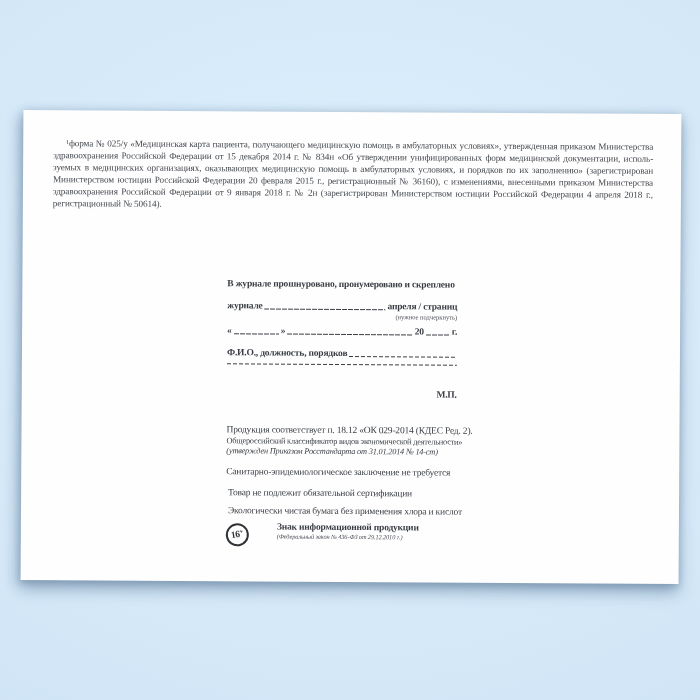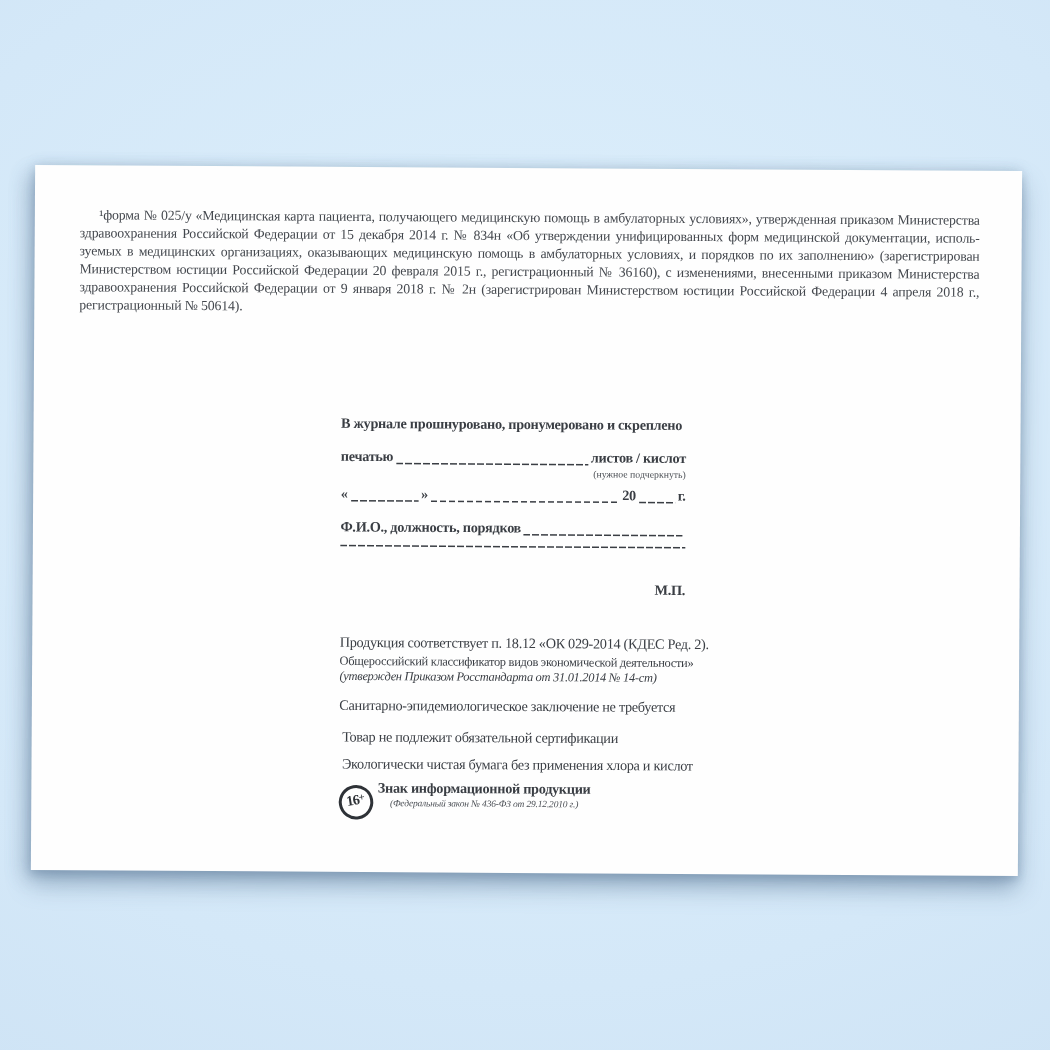--- a/index.html
+++ b/index.html
@@ -46,21 +46,21 @@
   
   .agemark{position:absolute;left:0;top:410px;display:flex;align-items:flex-start;}
   .badge{
     flex:0 0 auto;width:19px;height:19px;margin-top:2px;
     border:2px solid #2e3237;border-radius:50%;
     display:flex;align-items:center;justify-content:center;
     transform:rotate(-10deg);
   }
   .badge-num{font-weight:700;font-size:9.5px;letter-spacing:-.5px;color:#2e3237;line-height:1;}
   .badge-plus{font-weight:700;font-size:7px;color:#2e3237;line-height:1;position:relative;top:-2.5px;}
-  .agemark-text{margin-left:3px;text-align:center;}
+  .agemark-text{margin-left:28px;}
   .agemark-title{font-weight:700;font-size:9.5px;letter-spacing:-.2px;line-height:11px;}
   .agemark-law{font-size:6.3px;font-style:italic;letter-spacing:-.1px;line-height:8px;color:#4a4e54;}
 </style>
 </head>
 <body>
 
 <div class="paper">
 
   <div class="footnote">
     <div class="fn-line first">¹форма № 025/у «Медицинская карта пациента, получающего медицинскую помощь в амбулаторных условиях», утвержденная приказом Министерства</div>
@@ -69,23 +69,23 @@
     <div class="fn-line">Министерством юстиции Российской Федерации 20 февраля 2015 г., регистрационный № 36160), с изменениями, внесенными приказом Министерства</div>
     <div class="fn-line">здравоохранения Российской Федерации от 9 января 2018 г. № 2н (зарегистрирован Министерством юстиции Российской Федерации 4 апреля 2018 г.,</div>
     <div class="fn-line last">регистрационный № 50614).</div>
   </div>
 
   <div class="mid">
 
     <div class="row bold" style="top:166px">В журнале прошнуровано, пронумеровано и скреплено</div>
 
     <div class="row bold flexr" style="top:188px">
-      <span>печатью</span>
+      <span>журнале</span>
       <span class="fill"></span>
-      <span>листов / кислот</span>
+      <span>апреля / страниц</span>
     </div>
 
     <div class="row note" style="top:199px">(нужное подчеркнуть)</div>
 
     <div class="row bold flexr" style="top:213px">
       <span>«</span>
       <span class="fill f45"></span>
       <span>»</span>
       <span class="fill"></span>
       <span>20</span>

